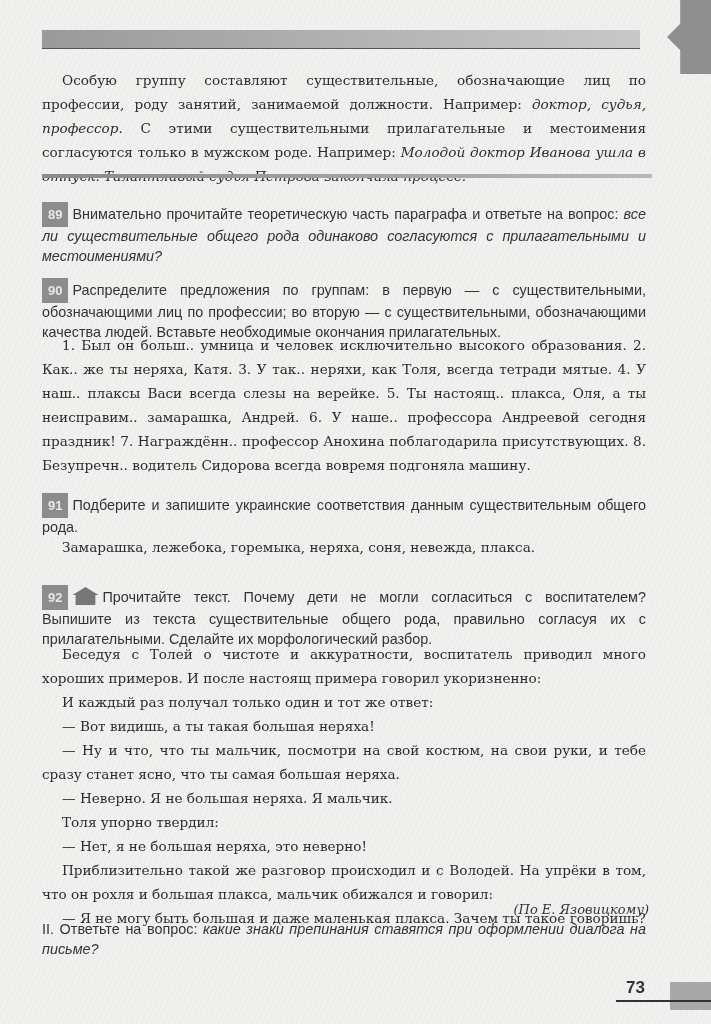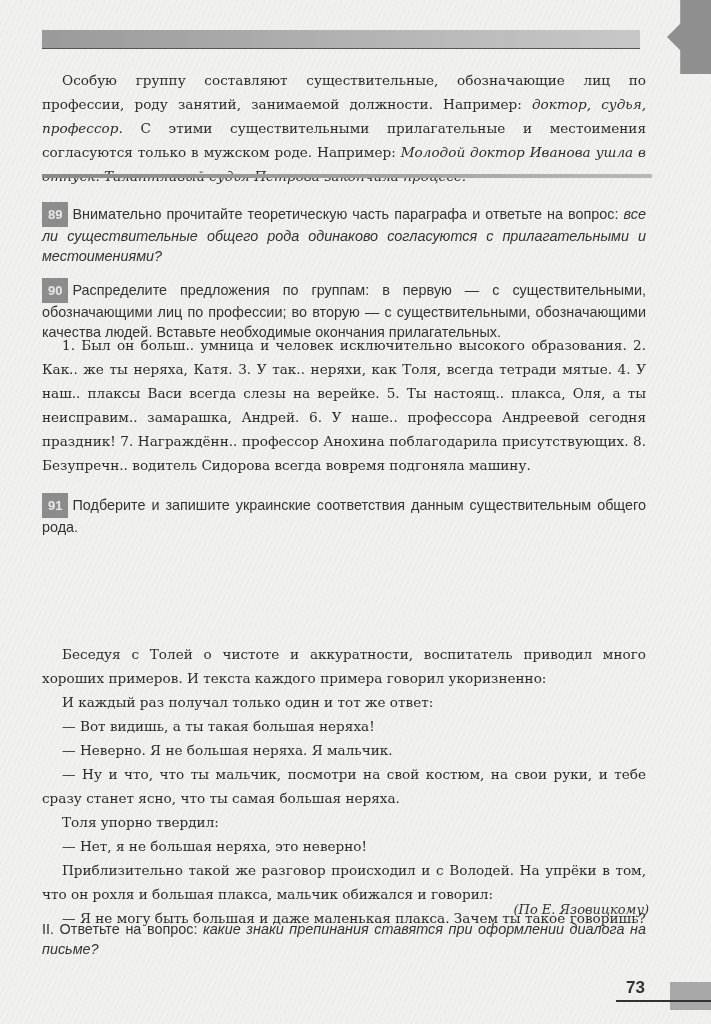--- a/index.html
+++ b/index.html
@@ -90,28 +90,32 @@
   </div>
 
   <div class="sans" style="top:278px;">
     <span class="num">90</span><span>Распределите предложения по группам: в первую — с существительными, обозначающими лиц по профессии; во вторую — с существительными, обозначающими качества людей. Вставьте необходимые окончания прилагательных.</span>
   </div>
   <div class="serif ind" style="top:333px;">1. Был он больш.. умница и человек исключительно высокого образования. 2. Как.. же ты неряха, Катя. 3. У так.. неряхи, как Толя, всегда тетради мятые. 4. У наш.. плаксы Васи всегда слезы на верейке. 5. Ты настоящ.. плакса, Оля, а ты неисправим.. замарашка, Андрей. 6. У наше.. профессора Андреевой сегодня праздник! 7. Награждённ.. профессор Анохина поблагодарила присутствующих. 8. Безупречн.. водитель Сидорова всегда вовремя подгоняла машину.</div>
 
   <div class="sans" style="top:493px;">
     <span class="num">91</span><span>Подберите и запишите украинские соответствия данным существительным общего рода.</span>
   </div>
+  <div class="serif ind" style="top:535px;">Замарашка, лежебока, горемыка, неряха, соня, невежда, плакса.</div>
 
+  <div class="sans" style="top:585px;">
+    <span class="num">92</span><span class="house"></span><span>Прочитайте текст. Почему дети не могли согласиться с воспитателем? Выпишите из текста существительные общего рода, правильно согласуя их с прилагательными. Сделайте их морфологический разбор.</span>
+  </div>
 
   <div class="serif" style="top:642px;">
-    <div class="ind">Беседуя с Толей о чистоте и аккуратности, воспитатель приводил много хороших примеров. И текста каждого примера говорил укоризненно:</div>
+    <div class="ind">Беседуя с Толей о чистоте и аккуратности, воспитатель приводил много хороших примеров. И после настоящ примера говорил укоризненно:</div>
     <div class="ind">И каждый раз получал только один и тот же ответ:</div>
     <div class="ind">— Вот видишь, а ты такая большая неряха!</div>
+    <div class="ind">— Ну и что, что ты мальчик, посмотри на свой костюм, на свои руки, и тебе сразу станет ясно, что ты самая большая неряха.</div>
     <div class="ind">— Неверно. Я не большая неряха. Я мальчик.</div>
-    <div class="ind">— Ну и что, что ты мальчик, посмотри на свой костюм, на свои руки, и тебе сразу станет ясно, что ты самая большая неряха.</div>
     <div class="ind">Толя упорно твердил:</div>
     <div class="ind">— Нет, я не большая неряха, это неверно!</div>
     <div class="ind">Приблизительно такой же разговор происходил и с Володей. На упрёки в том, что он рохля и большая плакса, мальчик обижался и говорил:</div>
     <div class="ind">— Я не могу быть большая и даже маленькая плакса. Зачем ты такое говоришь?</div>
   </div>
 
   <div class="source">(По Е. Язовицкому)</div>
 
   <div class="sans" style="top:920px;">
     <span>II. Ответьте на вопрос: </span><i>какие знаки препинания ставятся при оформлении диалога на письме?</i>

